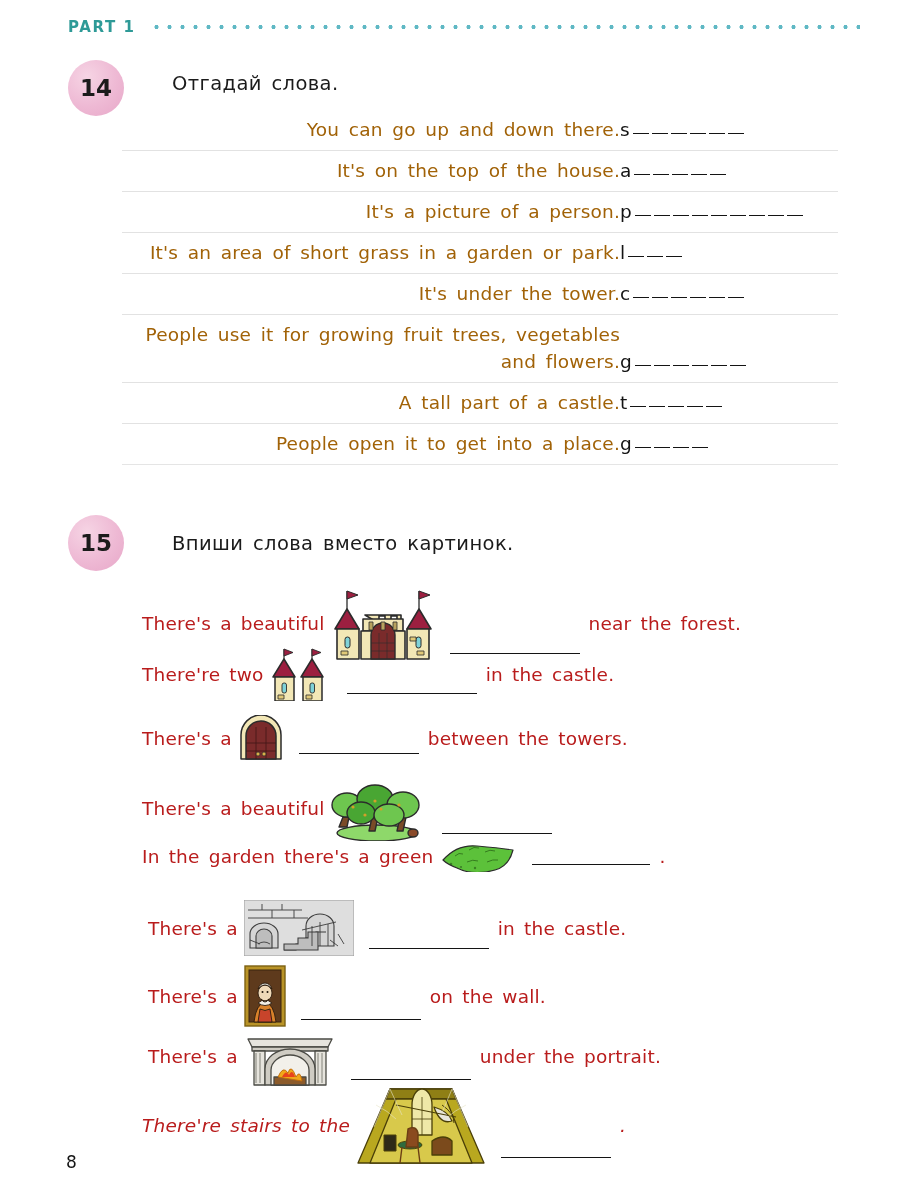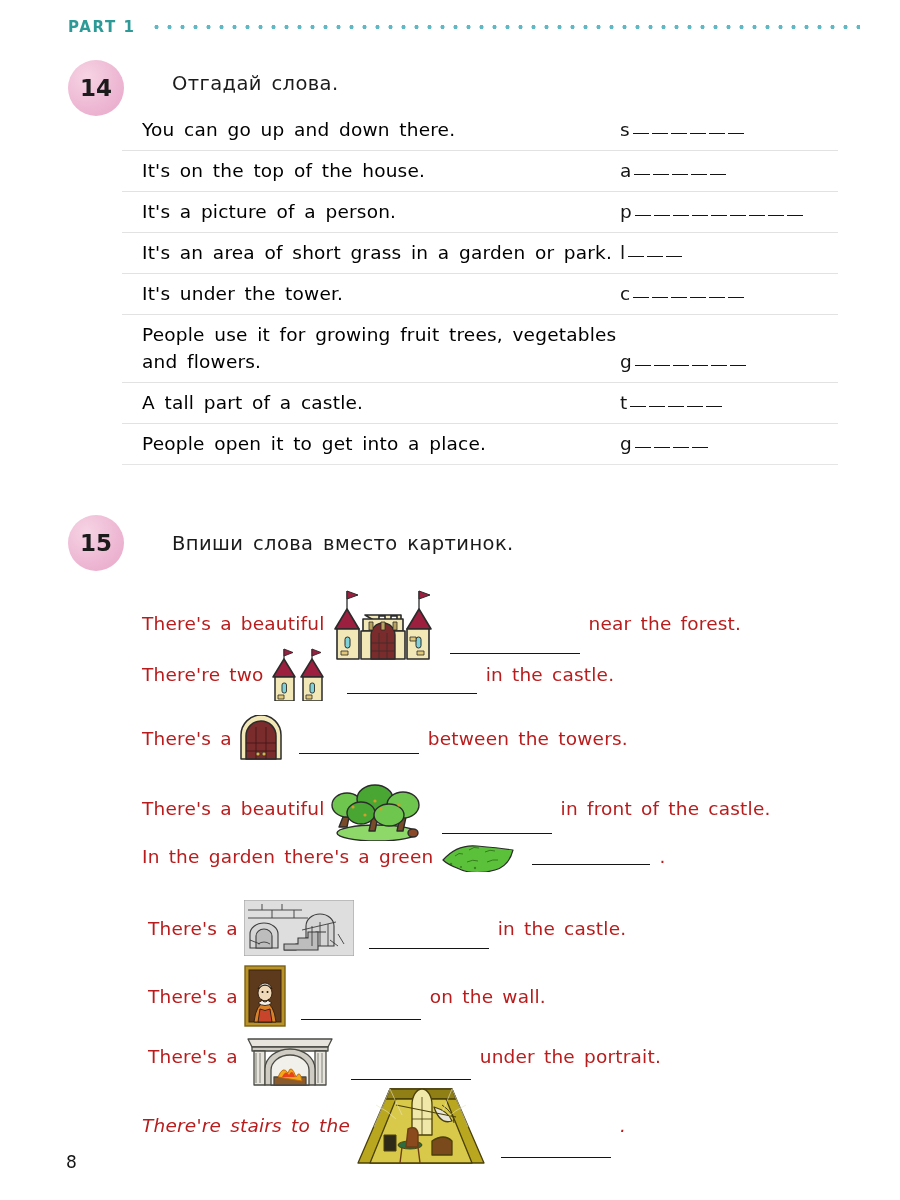--- a/index.html
+++ b/index.html
@@ -50,22 +50,22 @@
     display:flex;align-items:flex-start;
     background:#fff;
     border-bottom:1px solid #e2e2e2;
     box-shadow:0 1px 0 rgba(0,0,0,0.10);
     padding:6px 0 7px 0;
     position:relative;
   }
   .qrow:last-child{border-bottom:none;}
   .qtext{
     flex:0 0 478px;padding-left:20px;
-    font-size:18.5px;line-height:27px;color:#000000;
-    word-spacing:3.5px;letter-spacing:.2px;
+    font-size:18.5px;line-height:27px;color:#a16207;
+    word-spacing:3.5px;letter-spacing:.2px;text-align:right;
   }
   .qans{
     flex:1;font-size:18.5px;line-height:27px;color:#141414;
     align-self:flex-end;white-space:nowrap;
   }
   .qrow.two-line .qans{padding-bottom:0;}
   .blank-ch{
     display:inline-block;width:16px;border-bottom:1.6px solid #141414;
     margin-left:3px;vertical-align:2px;
   }
@@ -253,21 +253,20 @@
         <circle cx="50" cy="34" r="1.6"></circle>
                   <circle cx="68" cy="30" r="1.6"></circle>
         <circle cx="34" cy="40" r="1.6"></circle>
       </g>
       <ellipse cx="82" cy="58" rx="5" ry="4" fill="#8a4a2a"></ellipse>
     </g>
             </svg>
           </span>
         </span>
         <span class="s-blank" style="width: 110px;"></span>
-        <span class="txt">in front of the castle.</span>
       </div>
       <div class="s-line" style="position: absolute; top: 255px; left: 0px; justify-content: space-between;">
         <span class="txt">In the garden there's a green</span>
         <span style="margin: 0px 6px; display: inline-flex; align-items: center;">
           <span class="pic">
             <svg class="ill" width="78" height="32" viewBox="0 0 78 32">
     <g stroke="#2b2b2b" stroke-width="1.2" stroke-linejoin="round">
       <path d="M4 20 q14 -16 34 -14 q24 2 36 4 q-4 16 -18 20 q-22 6 -38 -2 q-10 -4 -14 -8 z" fill="#5cc13a"></path>
       <g stroke="#2c6a18" stroke-width="1" fill="none" opacity=".8">
         <path d="M16 16 q4 -4 8 -2"></path>

